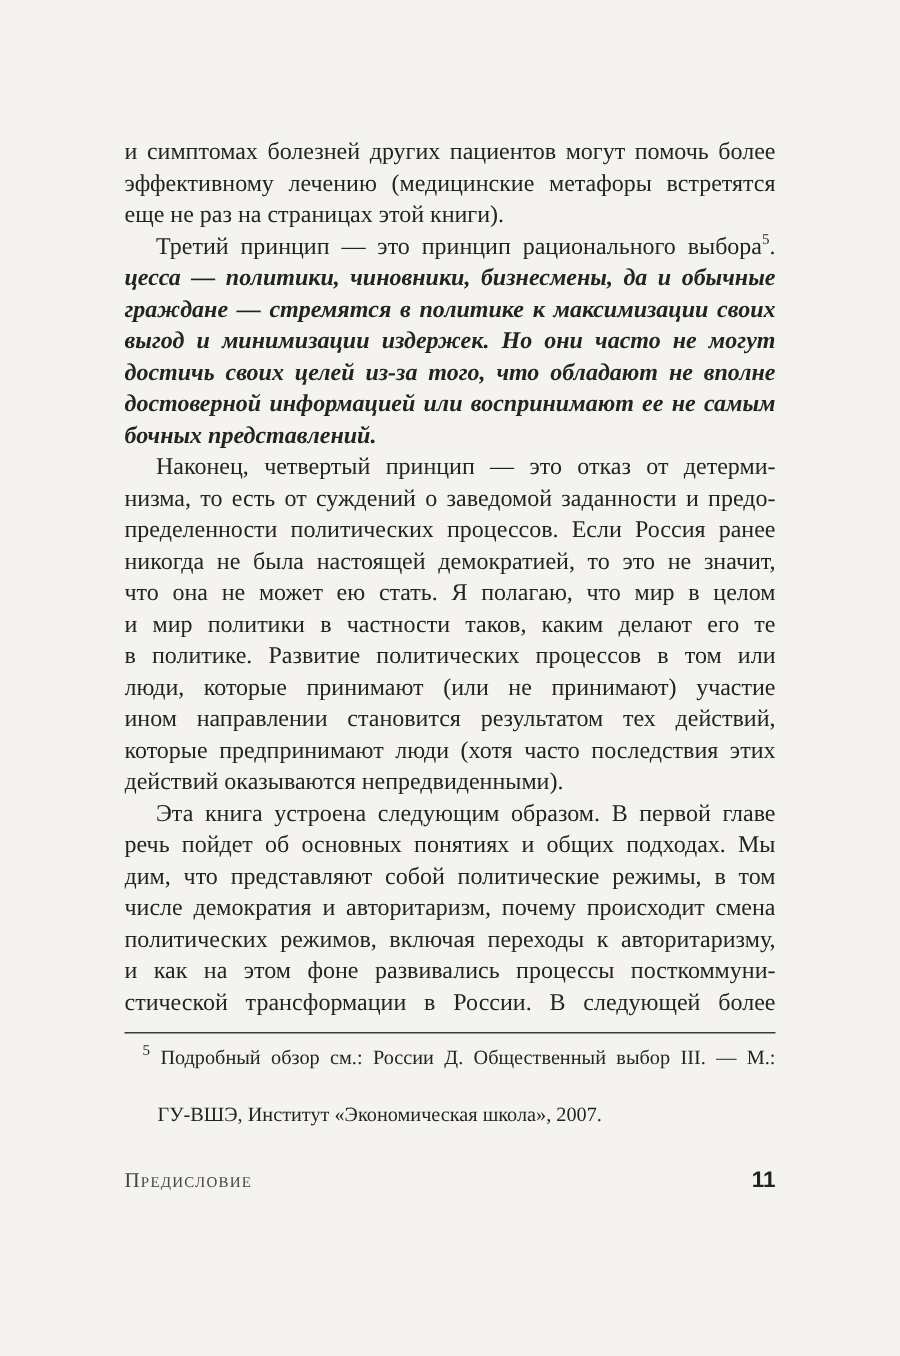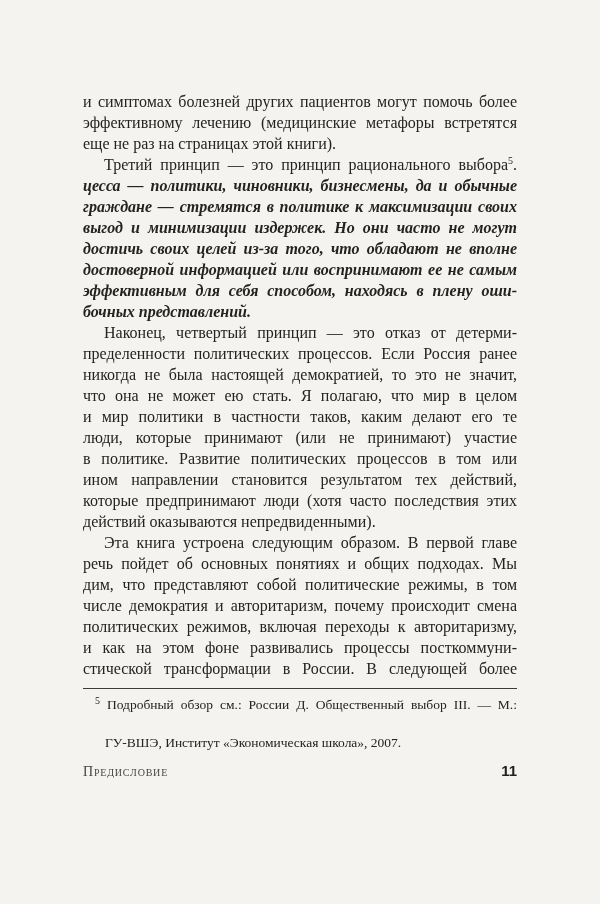--- a/index.html
+++ b/index.html
@@ -25,21 +25,21 @@
   .seg-bi{font-style:italic;font-weight:bold;}
   .seg-sup{font-size:10px;vertical-align:super;line-height:0;}
   .footnote-sep{
     width:434px;height:1px;background:var(--rule);
     margin-top:9px;margin-bottom:6px;border:0;
   }
   .footnote{width:422px;margin-left:12px;}
   .footnote .line{font-size:13.5px;line-height:20px;height:20px;}
   .footnote .line.cont{padding-left:10px;margin-top:18px;}
   .footer{
-    width:434px;margin-top:9px;
+    width:434px;margin-top:25px;
     display:flex;justify-content:space-between;align-items:baseline;
   }
   .section-label{
     font-family:"Liberation Serif", serif;
     font-variant:small-caps;letter-spacing:0.8px;
     font-size:14px;color:var(--muted);
   }
   .page-number{
     font-family:"Liberation Sans", sans-serif;
     font-weight:bold;font-size:15px;color:#222;
@@ -55,31 +55,31 @@
         <div class="line"><span class="seg-n">эффективному лечению (медицинские метафоры встретятся</span></div>
         <div class="line end"><span class="seg-n">еще не раз на страницах этой книги).</span></div>
       </div>
       <div>
         <div class="line indent"><span class="seg-n">Третий принцип — это принцип рационального выбора</span><span class="seg-sup">5</span><span class="seg-n">.</span></div>
         <div class="line"><span class="seg-bi">цесса — политики, чиновники, бизнесмены, да и обычные</span></div>
         <div class="line"><span class="seg-bi">граждане — стремятся в политике к максимизации своих</span></div>
         <div class="line"><span class="seg-bi">выгод и минимизации издержек. Но они часто не могут</span></div>
         <div class="line"><span class="seg-bi">достичь своих целей из-за того, что обладают не вполне</span></div>
         <div class="line"><span class="seg-bi">достоверной информацией или воспринимают ее не самым</span></div>
-        <div class="line"><span class="seg-bi">эффективным для себя способом, находясь в плену оши-</span></div>
         <div class="line end"><span class="seg-bi">бочных представлений.</span></div>
       </div>
       <div>
         <div class="line indent"><span class="seg-n">Наконец, четвертый принцип — это отказ от детерми-</span></div>
+        <div class="line"><span class="seg-n">низма, то есть от суждений о заведомой заданности и предо-</span></div>
         <div class="line"><span class="seg-n">пределенности политических процессов. Если Россия ранее</span></div>
         <div class="line"><span class="seg-n">никогда не была настоящей демократией, то это не значит,</span></div>
         <div class="line"><span class="seg-n">что она не может ею стать. Я полагаю, что мир в целом</span></div>
         <div class="line"><span class="seg-n">и мир политики в частности таков, каким делают его те</span></div>
+        <div class="line"><span class="seg-n">в политике. Развитие политических процессов в том или</span></div>
         <div class="line"><span class="seg-n">люди, которые принимают (или не принимают) участие</span></div>
-        <div class="line"><span class="seg-n">в политике. Развитие политических процессов в том или</span></div>
         <div class="line"><span class="seg-n">ином направлении становится результатом тех действий,</span></div>
         <div class="line"><span class="seg-n">которые предпринимают люди (хотя часто последствия этих</span></div>
         <div class="line end"><span class="seg-n">действий оказываются непредвиденными).</span></div>
       </div>
       <div>
         <div class="line indent"><span class="seg-n">Эта книга устроена следующим образом. В первой главе</span></div>
         <div class="line"><span class="seg-n">речь пойдет об основных понятиях и общих подходах. Мы обсу-</span></div>
         <div class="line"><span class="seg-n">дим, что представляют собой политические режимы, в том</span></div>
         <div class="line"><span class="seg-n">числе демократия и авторитаризм, почему происходит смена</span></div>
         <div class="line"><span class="seg-n">политических режимов, включая переходы к авторитаризму,</span></div>

